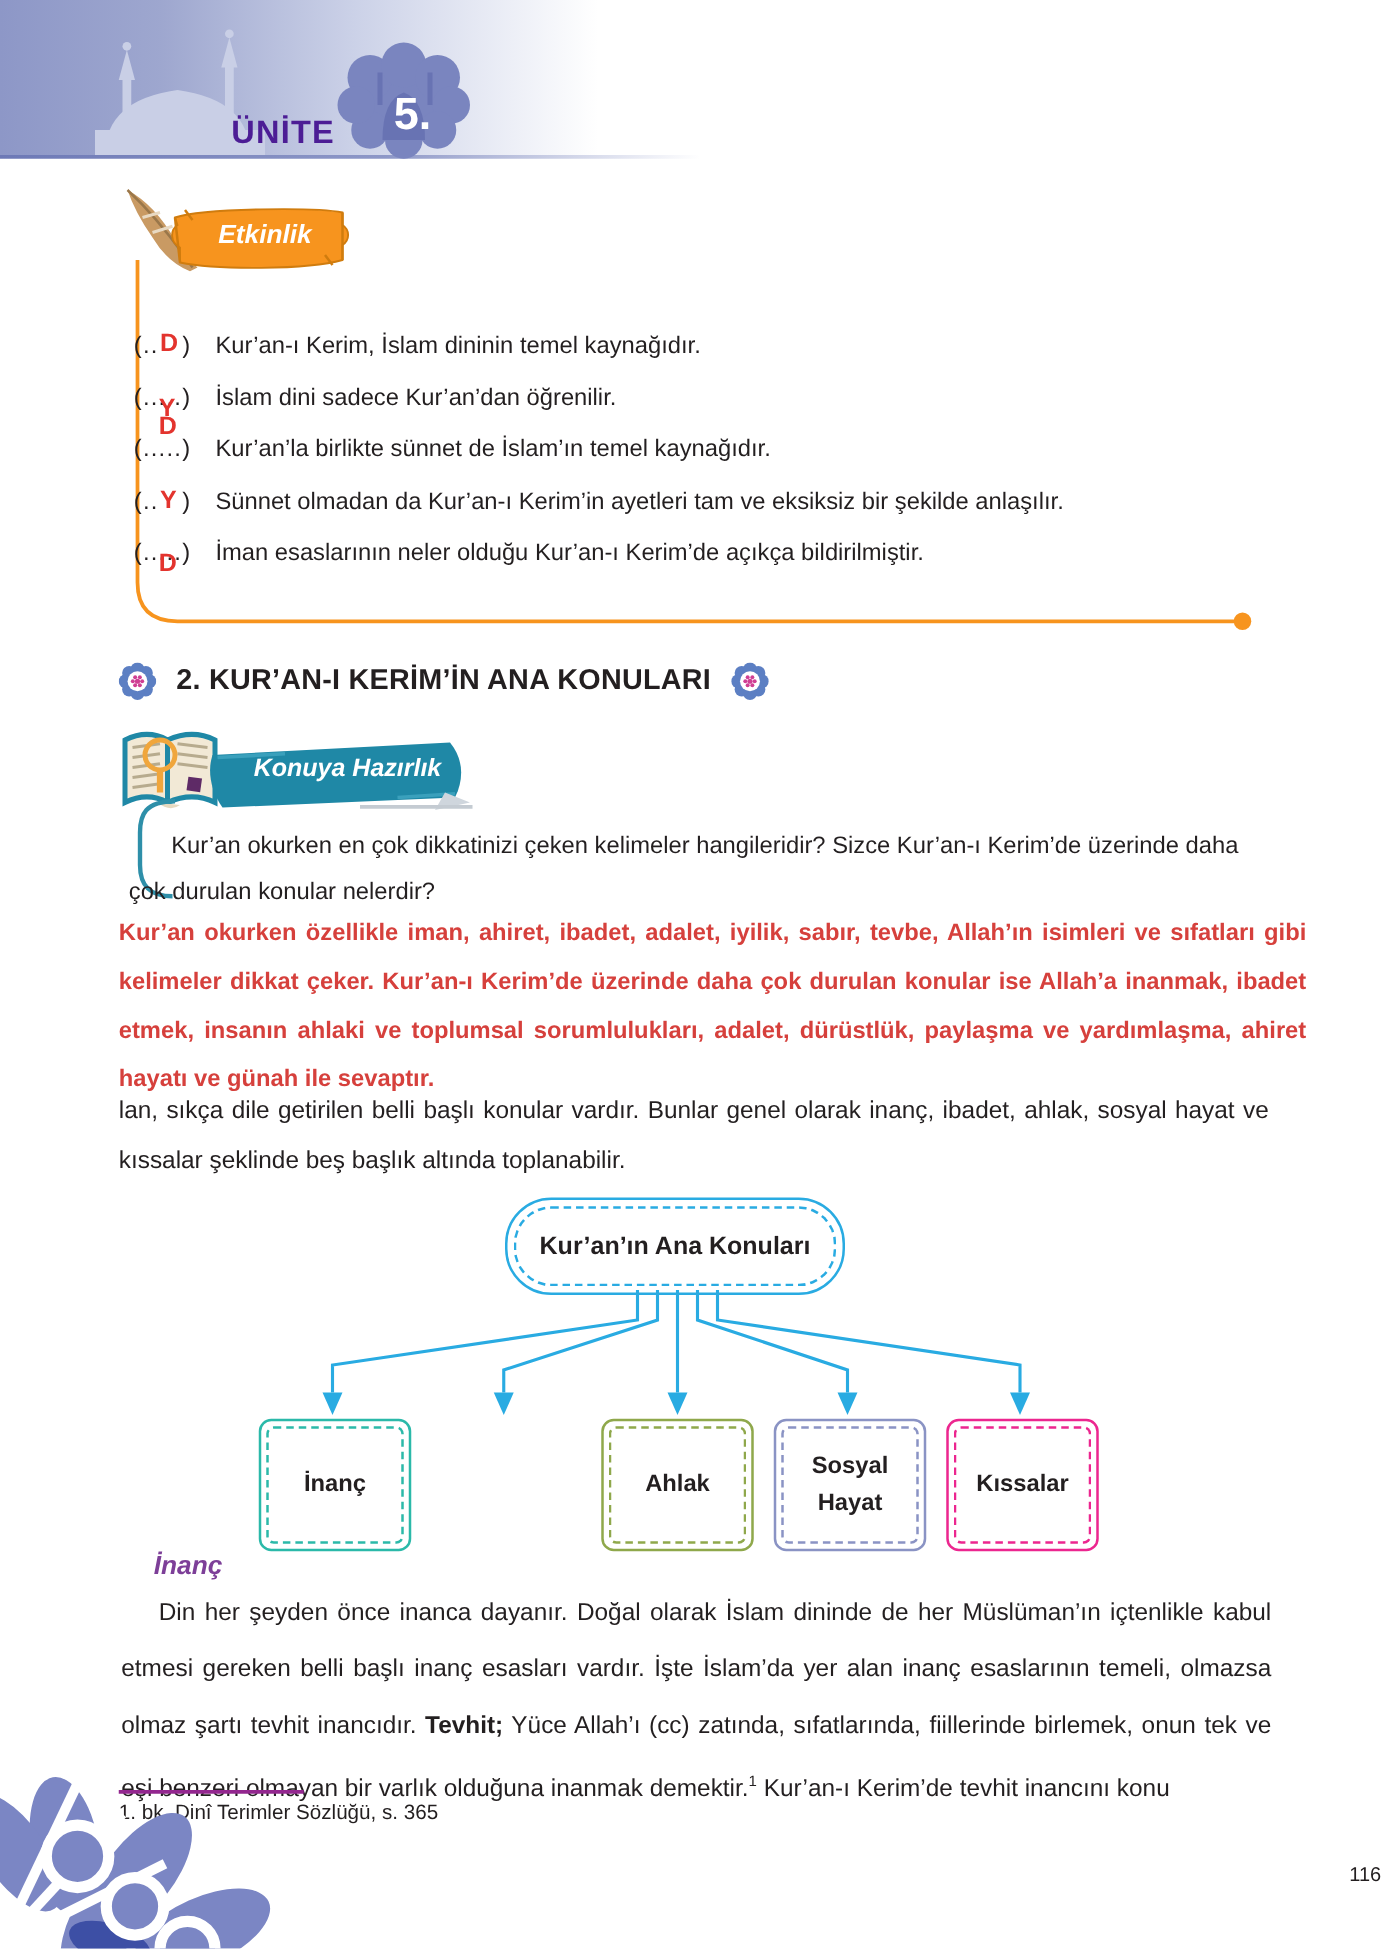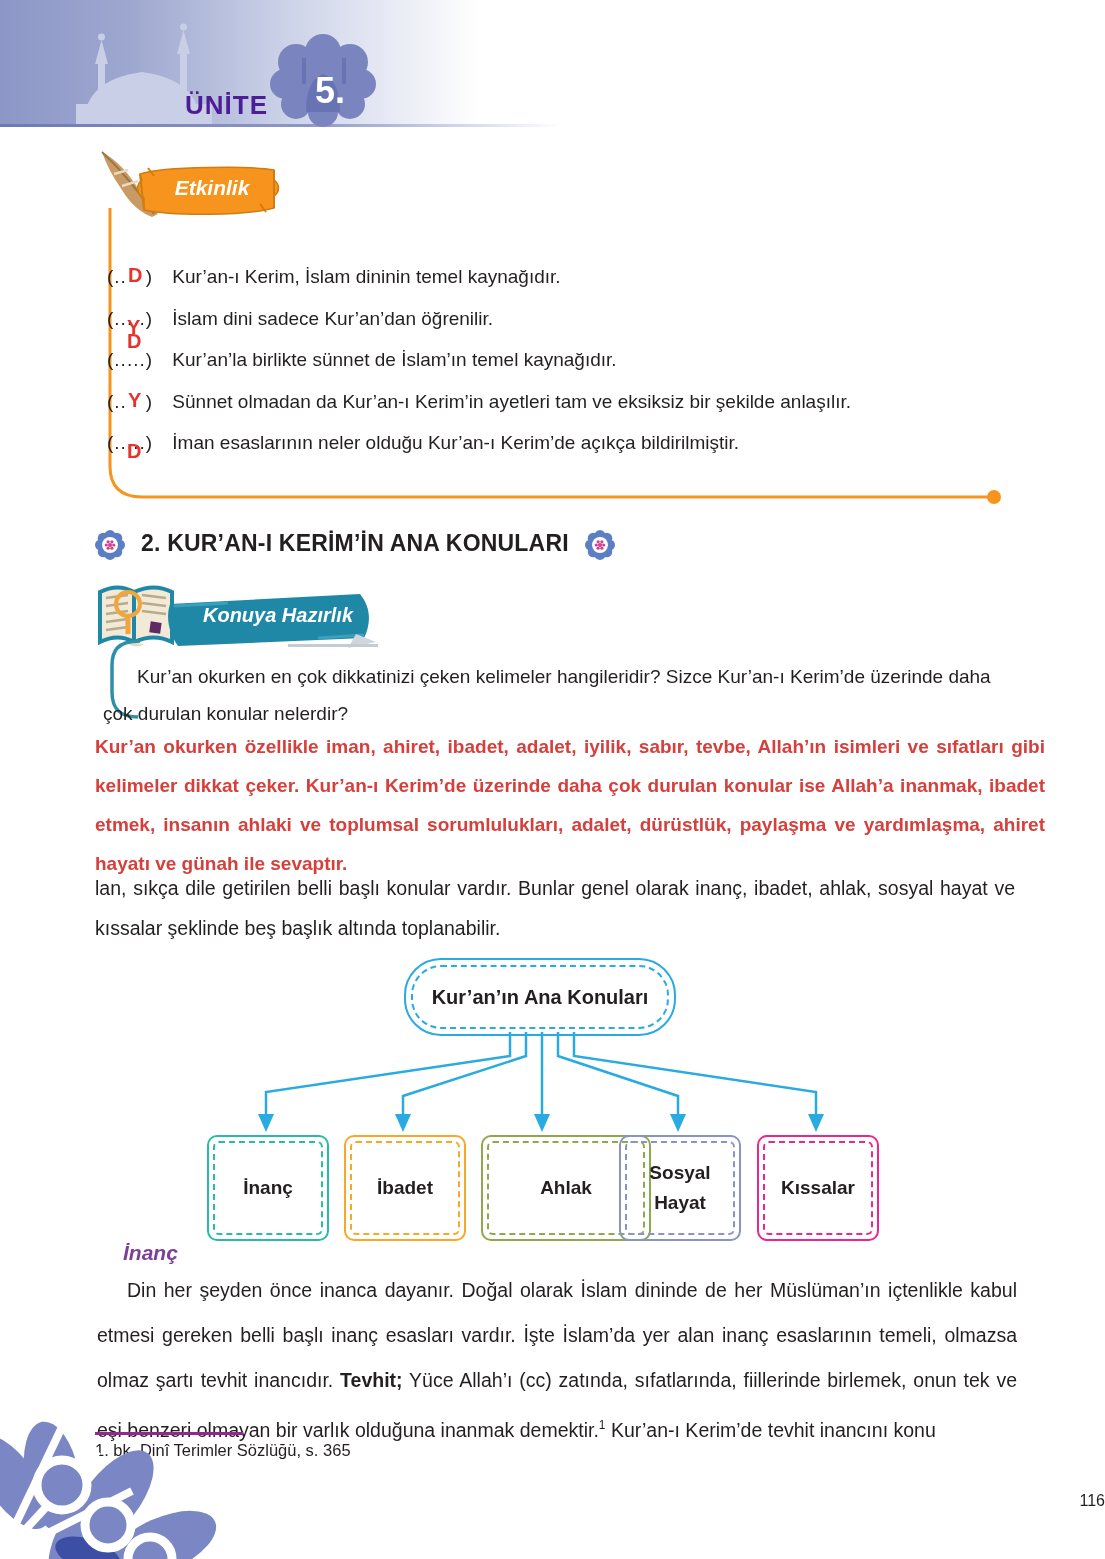--- a/index.html
+++ b/index.html
@@ -258,25 +258,21 @@
       <polygon points="534,84 550,84 542,102"></polygon>
       <polygon points="670,84 686,84 678,102"></polygon>
       <polygon points="808,84 824,84 816,102"></polygon>
     </g>
   </svg>
 
   <div class="dnode" style="left: 207px; border-color: rgb(43, 185, 169);">
     <div class="dnode-inner" style="border-color: rgb(43, 185, 169);"></div>
     <div class="dnode-label">İnanç</div>
   </div>
-  <div class="dnode" style="left: 344px; border-color: rgb(247, 168, 36);">
-    <div class="dnode-inner" style="border-color: rgb(247, 168, 36);"></div>
-    <div class="dnode-label">İbadet</div>
-  </div>
-  <div class="dnode" style="left: 481px; border-color: rgb(143, 168, 75); padding-left: 48px;">
+  <div class="dnode" style="left: 481px; border-color: rgb(143, 168, 75);">
     <div class="dnode-inner" style="border-color: rgb(143, 168, 75);"></div>
     <div class="dnode-label">Ahlak</div>
   </div>
   <div class="dnode" style="left: 757px; border-color: rgb(236, 38, 143);">
     <div class="dnode-inner" style="border-color: rgb(236, 38, 143);"></div>
     <div class="dnode-label">Kıssalar</div>
   </div>
   <div class="dnode" style="left: 619px; border-color: rgb(138, 147, 196);">
     <div class="dnode-inner" style="border-color: rgb(138, 147, 196);"></div>
     <div class="dnode-label">Sosyal Hayat</div>

